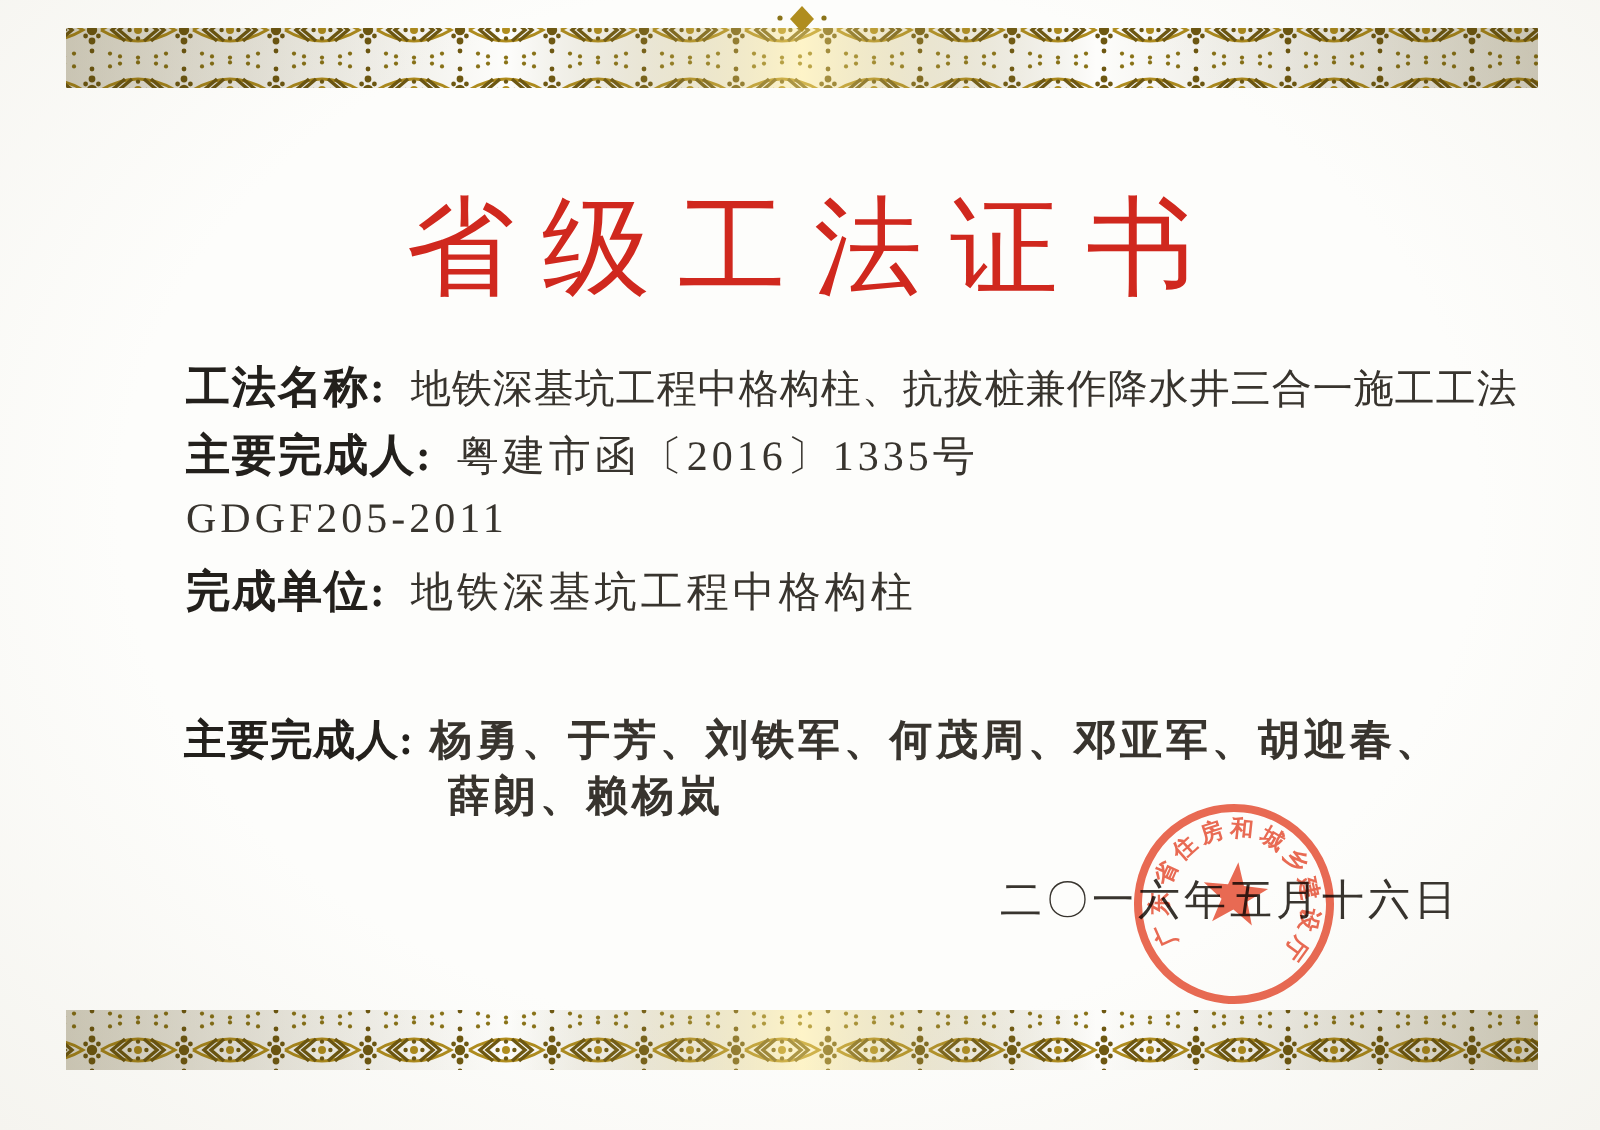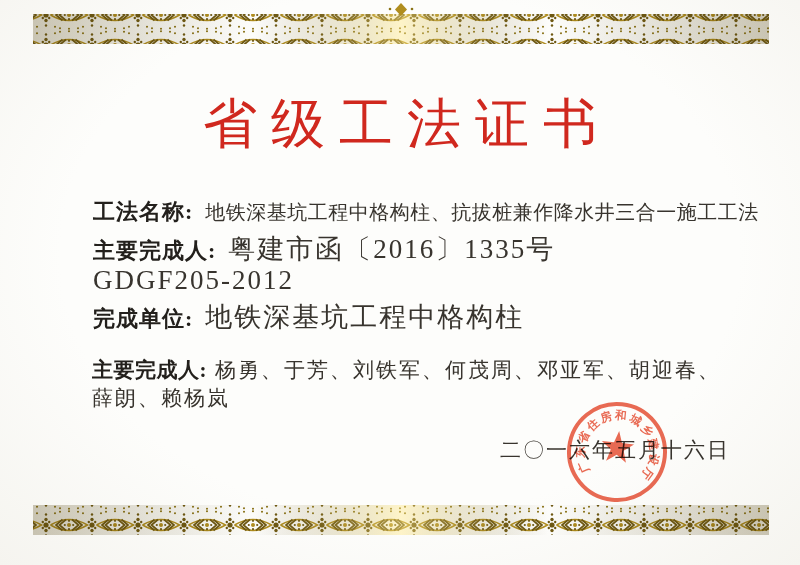--- a/index.html
+++ b/index.html
@@ -13,37 +13,37 @@
     background:radial-gradient(ellipse at 50% 45%, #fdfdfb 60%, #f5f4ef 100%);
   }
   .bg-ornaments{position:absolute;left:0;top:0;width:800px;height:565px;z-index:0;pointer-events:none;}
   .title{
     position:absolute;left:0;top:88px;width:800px;
     text-align:center;
     font-size:54px;font-weight:normal;
     letter-spacing:14px;text-indent:14px;
     color:#d0281e;z-index:1;
   }
-  .fields{position:absolute;left:93px;top:197px;z-index:1;}
+  .fields{position:absolute;left:93px;top:179px;z-index:1;}
   .field-row{display:flex;align-items:baseline;height:34px;}
   .field-label{
     font-weight:bold;font-size:22px;color:#23201c;
     letter-spacing:1px;margin-right:12px;white-space:nowrap;
   }
   .field-value{
-    font-size:27px;color:#38342e;letter-spacing:2px;white-space:nowrap;
+    font-size:21px;color:#38342e;letter-spacing:2px;white-space:nowrap;
   }
   .field-row:nth-child(1) .field-value{font-size:20px;letter-spacing:0.5px;}
   .completers{position:absolute;left:92px;top:356px;z-index:1;width:660px;}
   .completers-label{
     float:left;font-weight:bold;font-size:21px;color:#23201c;
     letter-spacing:0.5px;margin-right:8px;
   }
-  .completers-names{font-size:21px;color:#38342e;letter-spacing:2px;line-height:28px;}
-  .completers-line2{}
+  .completers-names{font-size:21px;color:#38342e;letter-spacing:2px;line-height:28px;font-weight:bold;}
+  .completers-line2{margin-left:132px;}
   .issue-date{
     position:absolute;left:500px;top:436px;z-index:2;
     font-size:21px;color:#38342e;letter-spacing:2px;
   }
   .seal{
     position:absolute;left:563px;top:398px;width:108px;height:108px;z-index:3;
     opacity:0.88;mix-blend-mode:multiply;transform:rotate(6deg);
   }
   .seal svg{position:absolute;left:0;top:0;}
   .seal-arc{position:absolute;left:0;top:0;width:108px;height:108px;}
@@ -138,21 +138,21 @@
   <div class="fields">
     <div class="field-row">
       <span class="field-label">工法名称:</span>
       <span class="field-value">地铁深基坑工程中格构柱、抗拔桩兼作降水井三合一施工工法</span>
     </div>
     <div class="field-row">
       <span class="field-label">主要完成人:</span>
       <span class="field-value">粤建市函〔2016〕1335号</span>
     </div>
     <div class="field-row">
-      <span class="field-value">GDGF205-2012</span>
+      <span class="field-value">GDGF205-2011</span>
     </div>
     <div class="field-row">
       <span class="field-label">完成单位:</span>
       <span class="field-value">地铁深基坑工程中格构柱</span>
     </div>
   </div>
 
   <div class="completers">
     <span class="completers-label">主要完成人:</span>
     <div class="completers-names">杨勇、于芳、刘铁军、何茂周、邓亚军、胡迎春、</div>

